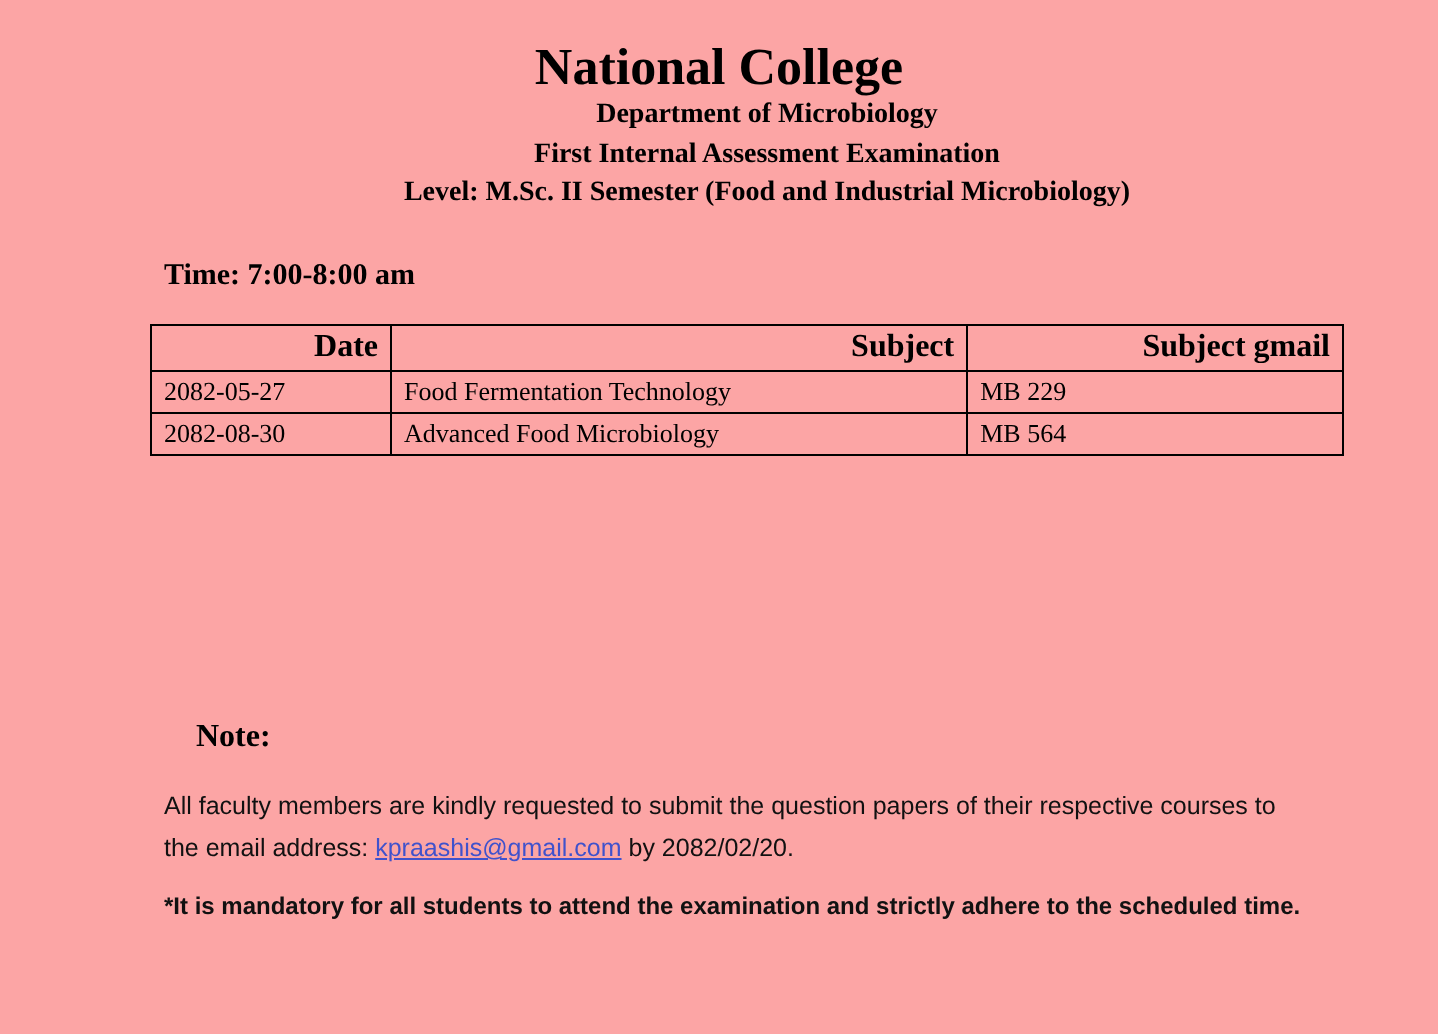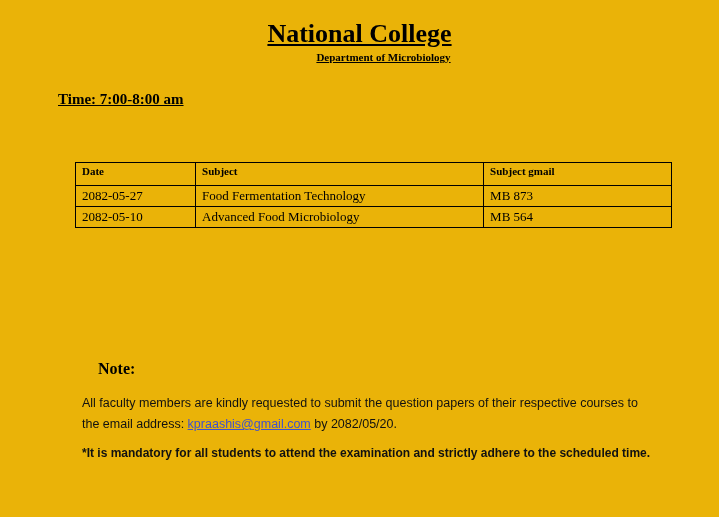--- a/index.html
+++ b/index.html
@@ -1,60 +1,59 @@
 <!DOCTYPE html>
 <html><head>
 <meta charset="utf-8">
 <style>
   * { margin: 0; padding: 0; box-sizing: border-box; }
   html, body { background: #ffffff; }
   .page {
     position: relative;
     width: 719px;
     height: 517px;
-    background: #eab308;
+    background: #fca5a5;
     font-family: "Liberation Serif", serif;
     color: #000000;
     overflow: hidden;
-    text-decoration: underline;
   }
   .doc-header { text-align: center; padding-top: 20px; }
   .doc-title {
     font-size: 26px;
     font-weight: bold;
     line-height: 28px;
   }
   .doc-sub {
-    font-size: 11px;
+    font-size: 14px;
     font-weight: bold;
     line-height: 19.5px;
     margin-left: 48px;
   }
   .doc-sub:first-of-type { margin-top: 6px; }
   .time-line {
-    margin: 23px 0 0 58px;
+    margin: 23px 0 0 82px;
     font-size: 15px;
     font-weight: bold;
   }
   table.schedule {
     position: absolute;
     left: 75px;
     top: 162px;
     width: 597px;
     border-collapse: collapse;
     font-size: 13px;
   }
   table.schedule th, table.schedule td {
     border: 1px solid #000000;
     vertical-align: top;
     text-align: left;
     padding: 2px 6px;
     font-weight: normal;
   }
-  table.schedule th { font-weight: bold; font-size: 11px; }
+  table.schedule th { font-weight: bold; font-size: 16px; text-align: right; }
   .col-date { width: 115px; }
   .col-subject { width: 276px; }
   .col-code { width: 180px; }
   tr.r-head { height: 23px; }
   tr.r-short { height: 21px; }
   tr.r-tall { height: 48px; }
   .note-heading {
     position: absolute;
     left: 98px;
     top: 360px;
@@ -89,43 +88,45 @@
   }
 </style>
 </head>
 <body>
 
 <div class="page">
 
   <div class="doc-header">
     <div class="doc-title">National College</div>
     <div class="doc-sub">Department of Microbiology</div>
+    <div class="doc-sub">First Internal Assessment Examination</div>
+    <div class="doc-sub">Level: M.Sc. II Semester (Food and Industrial Microbiology)</div>
   </div>
 
   <div class="time-line">Time: 7:00-8:00 am</div>
 
   <table class="schedule">
     <tbody>
         <tr class="r-head">
       <th class="col-date">Date</th>
       <th class="col-subject">Subject</th>
       <th class="col-code">Subject gmail</th>
     </tr>
     <tr class="r-short">
       <td>2082-05-27</td>
       <td>Food Fermentation Technology</td>
-      <td>MB 873</td>
+      <td>MB 229</td>
     </tr>
     <tr class="r-short">
-      <td>2082-05-10</td>
+      <td>2082-08-30</td>
       <td>Advanced Food Microbiology</td>
       <td>MB 564</td>
     </tr>
   </tbody>
     </table>
 
   <div class="note-heading">Note:</div>
 
-  <div class="note-body"><span>All faculty members are kindly requested to submit the question papers of their respective courses to the email address: </span><span class="email-link">kpraashis@gmail.com</span><span>  by 2082/05/20.</span></div>
+  <div class="note-body"><span>All faculty members are kindly requested to submit the question papers of their respective courses to the email address: </span><span class="email-link">kpraashis@gmail.com</span><span>  by 2082/02/20.</span></div>
 
   <div class="mandatory-line">*It is mandatory for all students to attend the examination and strictly adhere to the scheduled time.</div>
 
 </div>
 
 </body></html>

